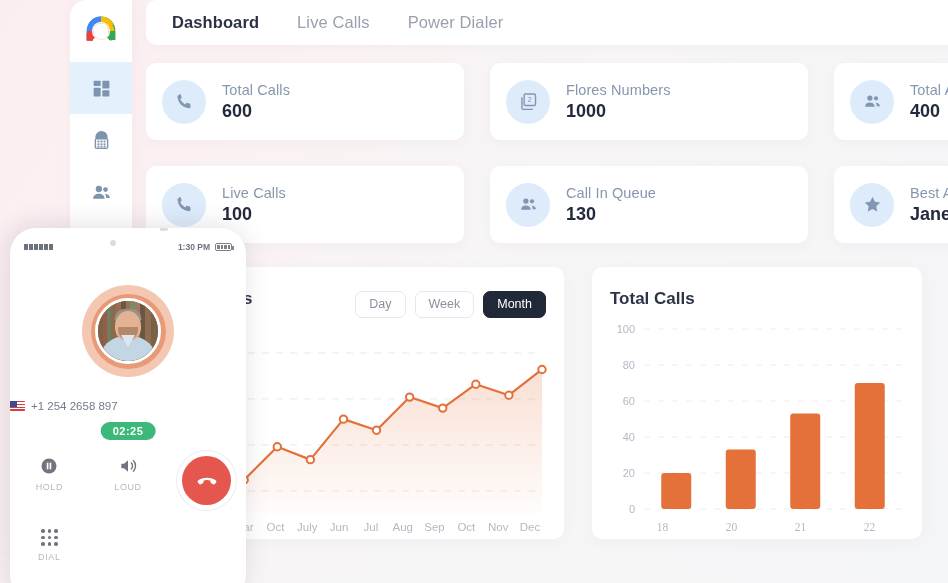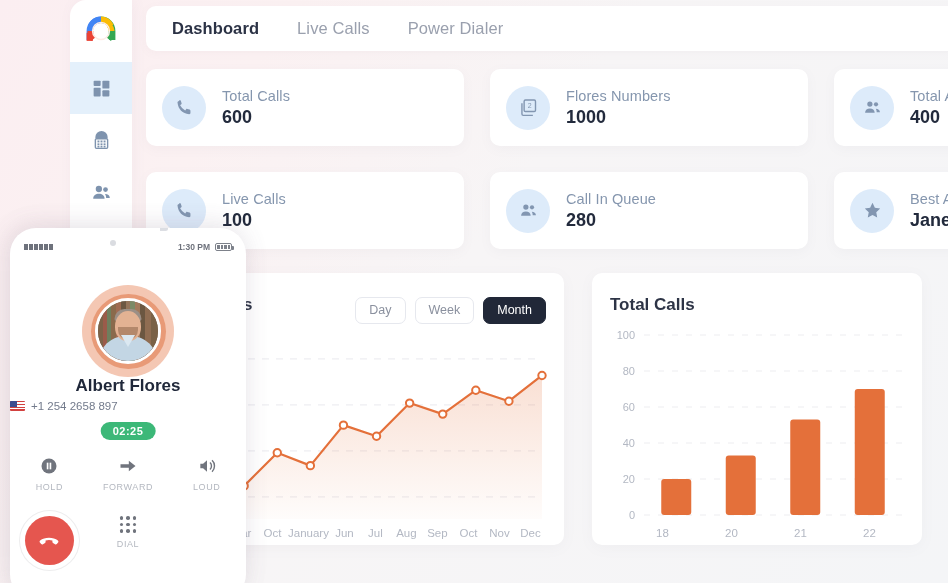--- a/index.html
+++ b/index.html
@@ -41,21 +41,21 @@
     display: flex; align-items: center; justify-content: center;
     cursor: pointer;
     color: #7e93ae;
   }
   .nav-item.active { background: #e4f0fb; }
   .nav-item svg { width: 21px; height: 21px; display: block; }
 
   
   .content {
     flex: 1;
-    padding: 6px 0 0 14px;
+    padding: 0 0 0 14px;
     overflow: hidden;
     position: relative;
   }
 
   .topbar {
     background: #fff;
     border-radius: 10px;
     height: 45px;
     margin-right: 0;
     display: flex;
@@ -486,21 +486,21 @@
         <div class="card-ico">
           <svg viewBox="0 0 24 24" fill="currentColor">
               <circle cx="9" cy="8" r="3"></circle>
               <circle cx="16" cy="8.4" r="2.4"></circle>
               <path d="M3.5 18c0-3.1 2.5-4.8 5.5-4.8s5.5 1.7 5.5 4.8z"></path>
               <path d="M15.8 13.5c2.6 0 4.7 1.4 4.7 4h-3.7c0-1.6-.4-2.9-1-4z"></path>
             </svg>
         </div>
         <div>
           <div class="card-label">Call In Queue</div>
-          <div class="card-value">280</div>
+          <div class="card-value">130</div>
         </div>
       </div>
 
       <div class="card">
         <div class="card-ico">
           <svg viewBox="0 0 24 24" fill="currentColor">
               <path d="M12 3.2l2.7 5.6 6.1.8-4.5 4.3 1.1 6.1L12 17.1l-5.4 2.9 1.1-6.1-4.5-4.3 6.1-.8z"></path>
             </svg>
         </div>
         <div>
@@ -546,21 +546,21 @@
               <circle cx="278.72727272727275" cy="85.12" r="3.7" fill="#fff" stroke="#e4703a" stroke-width="2"></circle>
               <circle cx="311.8181818181818" cy="61.20000000000001" r="3.7" fill="#fff" stroke="#e4703a" stroke-width="2"></circle>
               <circle cx="344.9090909090909" cy="72.24" r="3.7" fill="#fff" stroke="#e4703a" stroke-width="2"></circle>
               <circle cx="378" cy="46.48" r="3.7" fill="#fff" stroke="#e4703a" stroke-width="2"></circle>
             </svg>
           <div class="xlabels" id="lineXLabels" style="top:198px;">
               <div class="xlabel">Jan</div>
               <div class="xlabel">Feb</div>
               <div class="xlabel">Mar</div>
               <div class="xlabel">Oct</div>
-              <div class="xlabel">January</div>
+              <div class="xlabel">July</div>
               <div class="xlabel">Jun</div>
               <div class="xlabel">Jul</div>
               <div class="xlabel">Aug</div>
               <div class="xlabel">Sep</div>
               <div class="xlabel">Oct</div>
               <div class="xlabel">Nov</div>
               <div class="xlabel">Dec</div>
             </div>
         </div>
       </div>
@@ -581,21 +581,21 @@
               <text x="25" y="82" font-size="11" fill="#b3b8c3" text-anchor="end" font-family="Liberation Sans">60</text>
               <line x1="34" y1="41.99999999999999" x2="292" y2="41.99999999999999" stroke="#ededf0" stroke-width="1" stroke-dasharray="6 8"></line>
               <text x="25" y="45.99999999999999" font-size="11" fill="#b3b8c3" text-anchor="end" font-family="Liberation Sans">80</text>
               <line x1="34" y1="6" x2="292" y2="6" stroke="#ededf0" stroke-width="1" stroke-dasharray="6 8"></line>
               <text x="25" y="10" font-size="11" fill="#b3b8c3" text-anchor="end" font-family="Liberation Sans">100</text>
               <rect x="51.25" y="150" width="30" height="36" rx="3" fill="#e4703a"></rect>
               <rect x="115.75" y="126.6" width="30" height="59.400000000000006" rx="3" fill="#e4703a"></rect>
               <rect x="180.25" y="90.6" width="30" height="95.4" rx="3" fill="#e4703a"></rect>
               <rect x="244.75" y="60.00000000000001" width="30" height="126" rx="3" fill="#e4703a"></rect>
             </svg>
-          <div class="xlabels" id="barXLabels" style="top:198px; left:18px; right:0;">
+          <div class="xlabels" id="barXLabels" style="top:198px; left:18px; right:0;font-family:Liberation Serif, serif;">
               <div class="xlabel">18</div>
               <div class="xlabel">20</div>
               <div class="xlabel">21</div>
               <div class="xlabel">22</div>
             </div>
         </div>
       </div>
     </div>
   </div>
 </div>
@@ -631,44 +631,37 @@
         <div class="bg-shelf"></div>
         <div class="shirt"></div>
         <div class="hair"></div>
         <div class="head"></div>
         <div class="beard"></div>
         <div class="collar"></div>
       </div>
     </div>
   </div>
 
-  <div class="caller-name">Albert Flores</div>
   <div class="caller-phone">
     <span class="flag"></span>
     <span>+1 254 2658 897</span>
   </div>
   <div class="timer">02:25</div>
 
   <div class="ctrl-grid">
 
     <div class="ctrl">
       <svg viewBox="0 0 24 24" fill="currentColor">
         <circle cx="12" cy="12" r="9"></circle>
         <rect x="9.3" y="8" width="2" height="8" fill="#fff"></rect>
         <rect x="12.7" y="8" width="2" height="8" fill="#fff"></rect>
       </svg>
       <span class="ctrl-lbl">HOLD</span>
     </div>
 
-    <div class="ctrl">
-      <svg viewBox="0 0 24 24" fill="currentColor">
-        <path d="M3 9.8h10V5.8l8 6.2-8 6.2v-4H3z"></path>
-      </svg>
-      <span class="ctrl-lbl">FORWARD</span>
-    </div>
 
     <div class="ctrl">
       <svg viewBox="0 0 24 24" fill="currentColor">
         <path d="M4 9.3h3.3L12 5v14l-4.7-4.3H4z"></path>
         <path d="M15 8.4a5 5 0 0 1 0 7.2l1.2 1.2a6.7 6.7 0 0 0 0-9.6z"></path>
         <path d="M17.5 5.8a8.6 8.6 0 0 1 0 12.4l1.2 1.2a10.3 10.3 0 0 0 0-14.8z"></path>
       </svg>
       <span class="ctrl-lbl">LOUD</span>
     </div>
 

